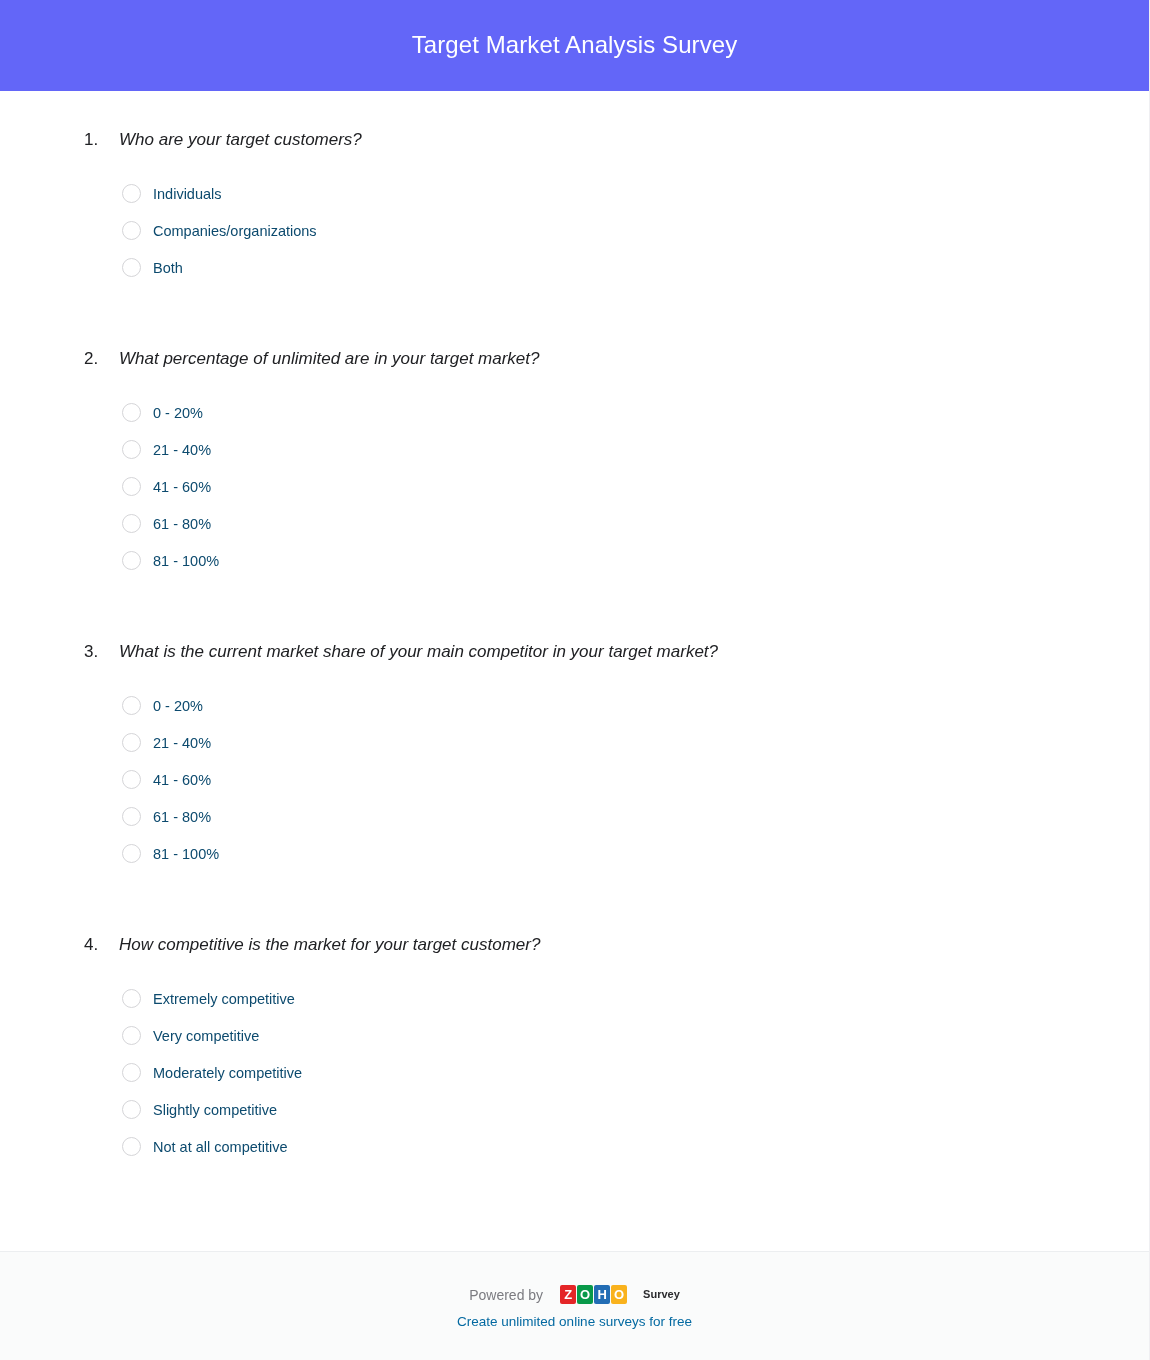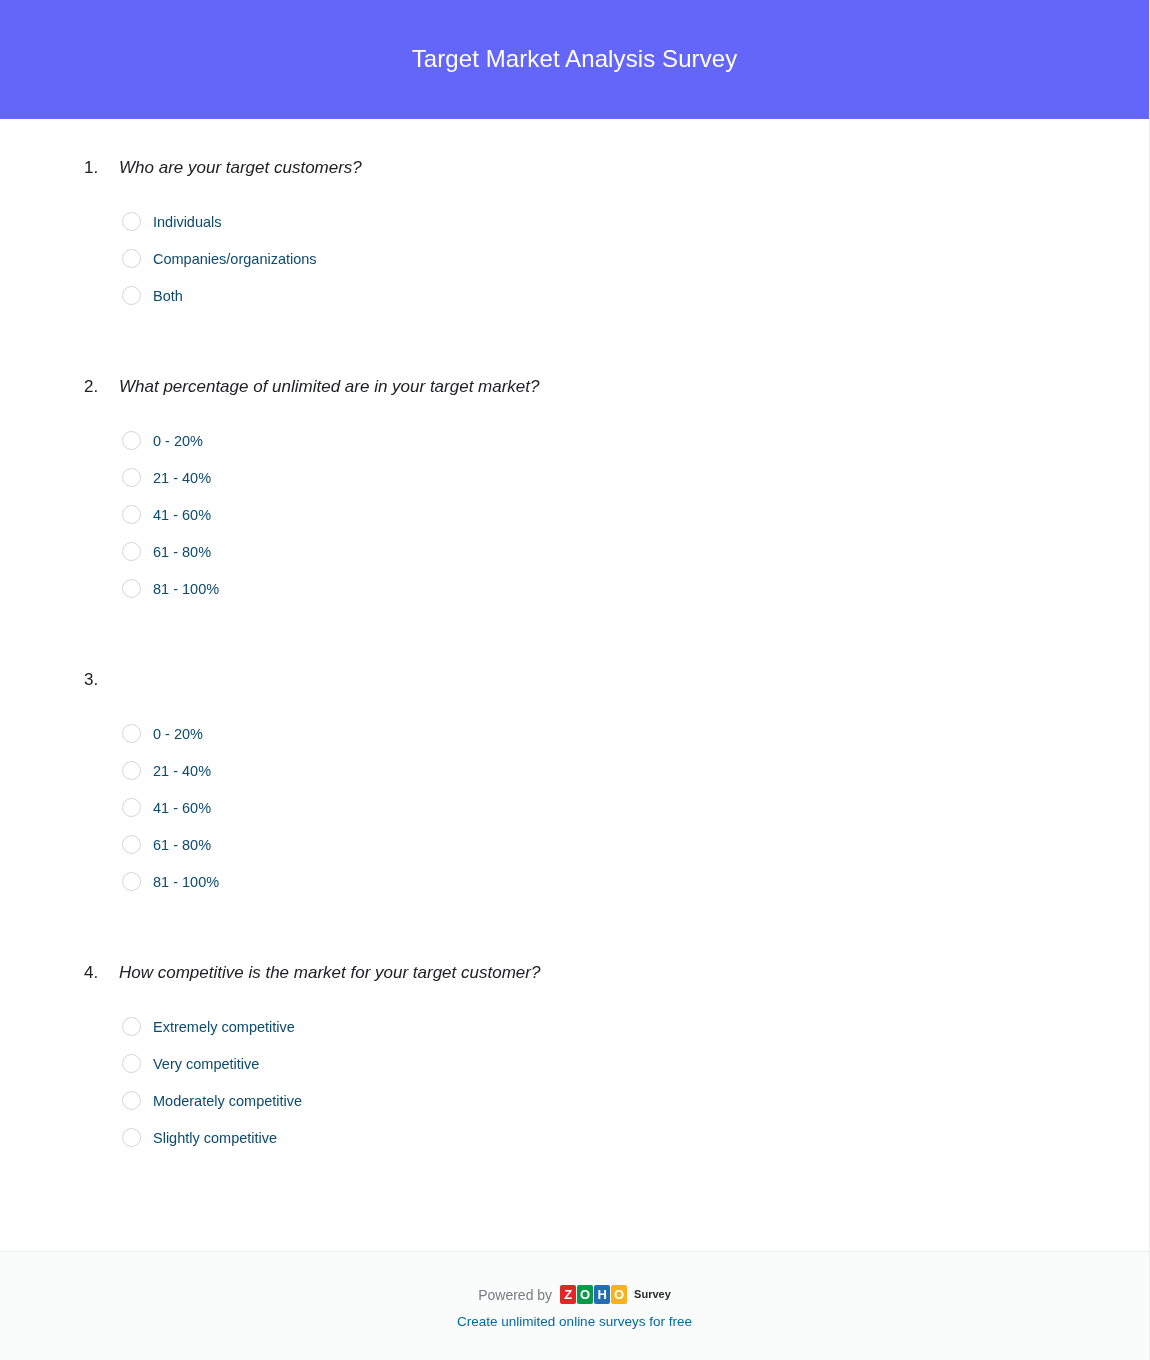--- a/index.html
+++ b/index.html
@@ -22,21 +22,21 @@
     background: #ffffff;
     display: flex;
     flex-direction: column;
     border-right: 1px solid #efeff2;
     position: relative;
   }
 
   
   .survey-header {
     width: 100%;
-    height: 119px;
+    height: 91px;
     background: #6366f8;
     display: flex;
     align-items: center;
     justify-content: center;
     flex: 0 0 auto;
   }
   .survey-title {
     color: #ffffff;
     font-size: 24px;
     font-weight: 400;
@@ -112,21 +112,21 @@
     flex: 0 0 auto;
     border-top: 1px solid #eceef0;
     background: #fafbfb;
     padding: 33px 0 28px 0;
     text-align: center;
   }
   .powered-row {
     display: flex;
     align-items: center;
     justify-content: center;
-    gap: 0;
+    gap: 9px;
     margin-bottom: 9px;
   }
   .powered-by {
     font-size: 14px;
     color: #7b7b80;
     margin-right: 8px;
     line-height: 1;
   }
   .zoho-logo {
     display: inline-flex;
@@ -222,20 +222,21 @@
         <div class="option-row">
           <span class="radio-circle"></span>
           <span class="option-label">81 - 100%</span>
         </div>
       </div>
     </div>
 
     <div class="question-block">
       <div class="question-head">
         <span class="question-number">3.</span>
+        <span class="question-text">What is the current market share of your main competitor in your target market?</span>
       </div>
       <div class="options-list">
         <div class="option-row">
           <span class="radio-circle"></span>
           <span class="option-label">0 - 20%</span>
         </div>
         <div class="option-row">
           <span class="radio-circle"></span>
           <span class="option-label">21 - 40%</span>
         </div>
@@ -268,20 +269,24 @@
           <span class="radio-circle"></span>
           <span class="option-label">Very competitive</span>
         </div>
         <div class="option-row">
           <span class="radio-circle"></span>
           <span class="option-label">Moderately competitive</span>
         </div>
         <div class="option-row">
           <span class="radio-circle"></span>
           <span class="option-label">Slightly competitive</span>
+        </div>
+        <div class="option-row">
+          <span class="radio-circle"></span>
+          <span class="option-label">Not at all competitive</span>
         </div>
       </div>
     </div>
 
   </div>
 
   <div class="survey-footer">
     <div class="powered-row">
       <span class="powered-by">Powered by</span>
       <span class="zoho-logo">

